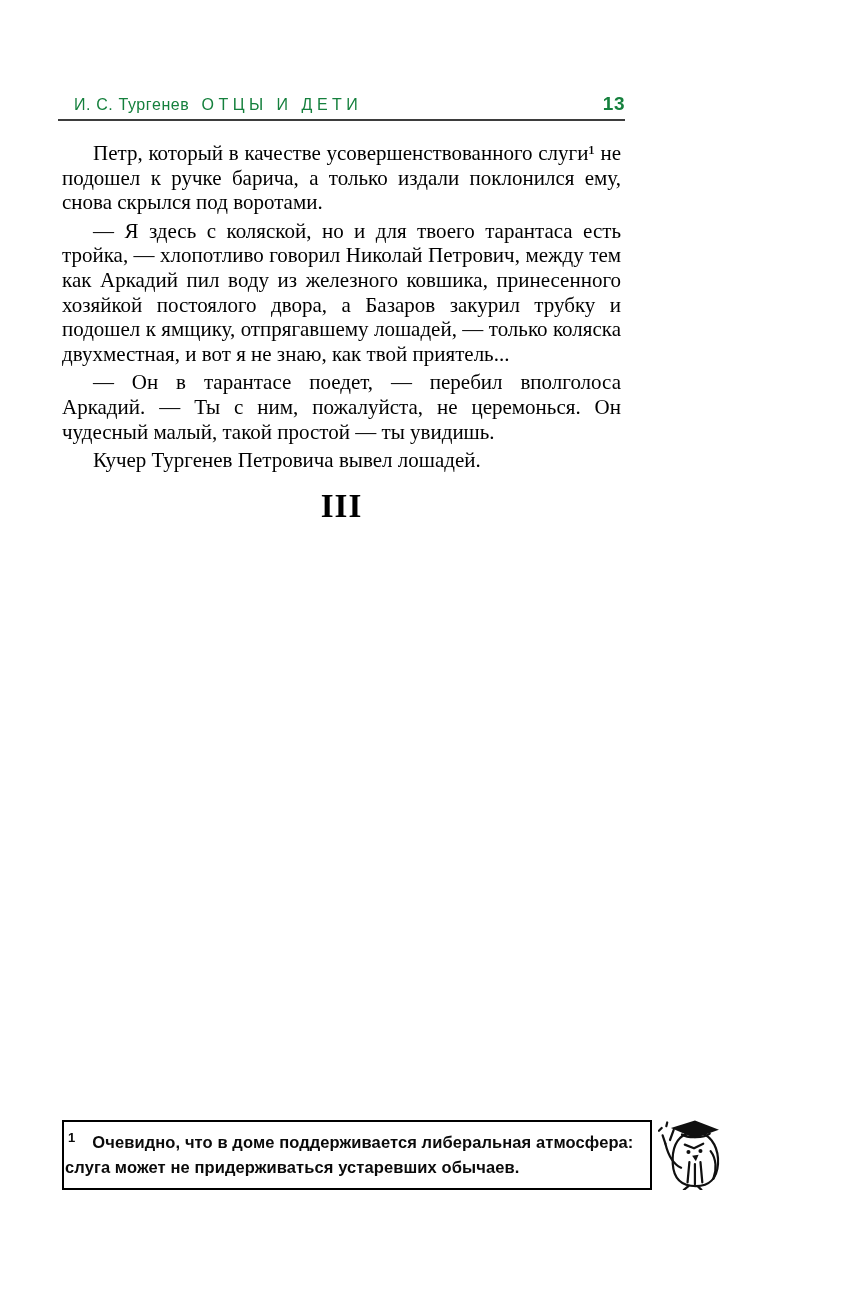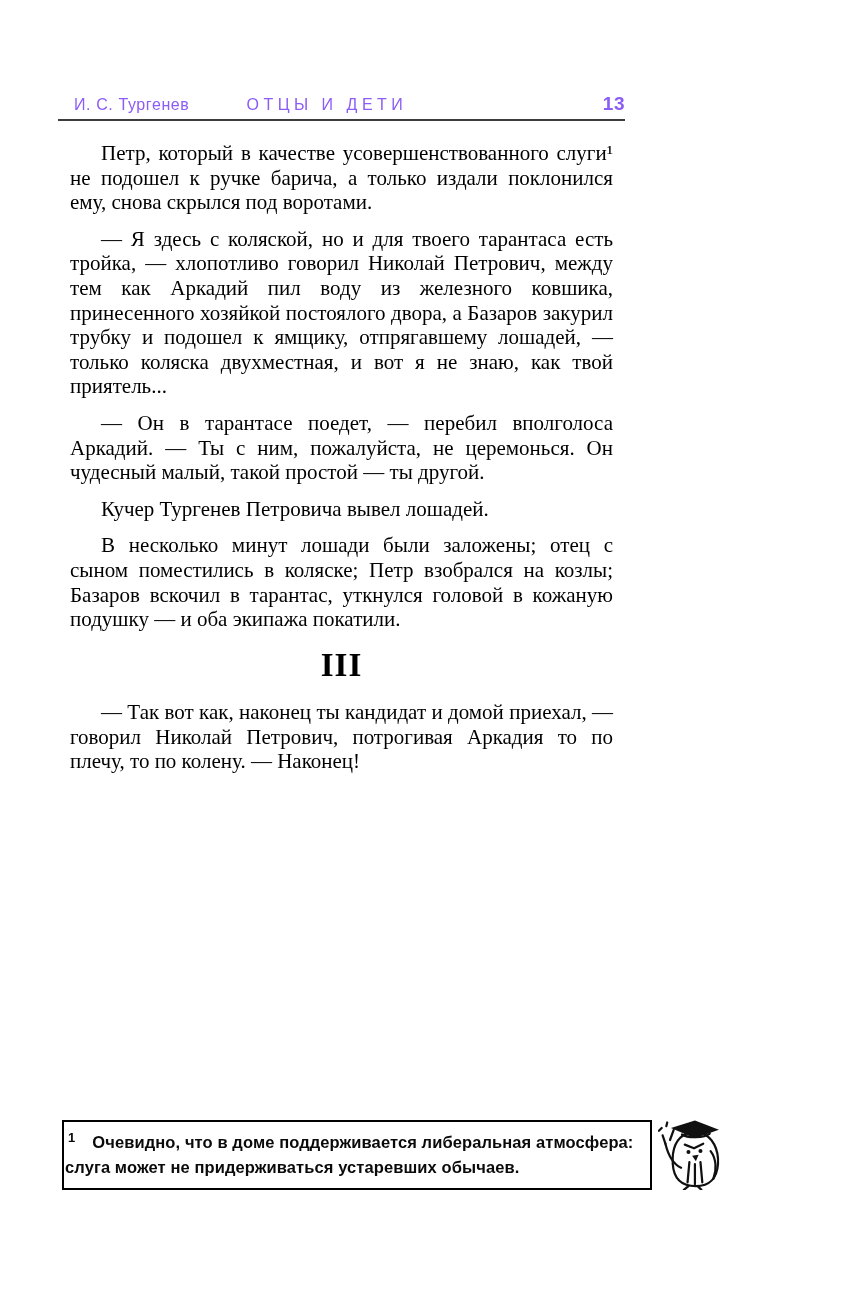--- a/index.html
+++ b/index.html
@@ -20,50 +20,49 @@
     left: 58px;
     top: 95px;
     width: 567px;
   }
   .page-header {
     display: flex;
     align-items: baseline;
     font-family: "Liberation Sans", sans-serif;
     font-size: 16px;
     line-height: 18px;
-    color: #8b5cf6;
+    color: #15803d;
     border-bottom: 2px solid #3d3d3d;
     padding: 0 0 5px 16px;
-    gap: 35px;
   }
   .header-author {
     letter-spacing: 0.6px;
     white-space: nowrap;
   }
   .header-title {
-    margin-left: 22px;
+    margin-left: 12px;
     letter-spacing: 4.5px;
     white-space: nowrap;
   }
   .header-pagenum {
     margin-left: auto;
     font-weight: bold;
     font-size: 19px;
     letter-spacing: 0.5px;
   }
   .body-text {
     margin-top: 20px;
     font-size: 21px;
     line-height: 24.6px;
     text-align: justify;
     hyphens: manual;
     -webkit-hyphens: manual;
   }
   .body-text p {
-    margin: 12px;
+    margin: 4px;
     text-indent: 31px;
   }
   .section-heading {
     font-weight: bold;
     font-size: 33px;
     text-align: center;
     text-indent: 0 !important;
     margin: 21px 0 23px 0 !important;
     letter-spacing: 1px;
   }
@@ -105,27 +104,25 @@
 
   <div class="page-header">
     <span class="header-author">И. С. Тургенев</span>
     <span class="header-title">ОТЦЫ И ДЕТИ</span>
     <span class="header-pagenum">13</span>
   </div>
 
   <div class="body-text">
     <p>Петр, который в качестве усовершенствованного слуги¹ не подошел к ручке барича, а только издали по­клонился ему, снова скрылся под воротами.</p>
     <p>— Я здесь с коляской, но и для твоего тарантаса есть тройка, — хлопотливо говорил Николай Петро­вич, между тем как Аркадий пил воду из железного ковшика, принесенного хозяйкой постоялого двора, а Базаров закурил трубку и подошел к ямщику, отпря­гавшему лошадей, — только коляска двухместная, и вот я не знаю, как твой приятель...</p>
-    <p>— Он в тарантасе поедет, — перебил вполголоса Аркадий. — Ты с ним, пожалуйста, не церемонься. Он чудесный малый, такой простой — ты другой.</p>
+    <p>— Он в тарантасе поедет, — перебил вполголоса Аркадий. — Ты с ним, пожалуйста, не церемонься. Он чудесный малый, такой простой — ты увидишь.</p>
     <p>Кучер Тургенев Петровича вывел лошадей.</p>
-    <p>В несколько минут лошади были заложены; отец с сыном поместились в коляске; Петр взобрался на коз­лы; Базаров вскочил в тарантас, уткнулся головой в кожаную подушку — и оба экипажа покатили.</p>
 
     <p class="section-heading">III</p>
 
-    <p>— Так вот как, наконец ты кандидат и домой прие­хал, — говорил Николай Петрович, потрогивая Арка­дия то по плечу, то по колену. — Наконец!</p>
   </div>
 
 </div>
 
 <div class="footnote-box">
   <span class="fn-marker">1</span><span>Очевидно, что в доме поддерживается либеральная атмосфера: слуга может не придерживаться устаревших обычаев.</span>
 </div>
 
 <div class="owl-wrap">
   <svg viewBox="0 0 78 82" width="72" height="76" aria-hidden="true">

